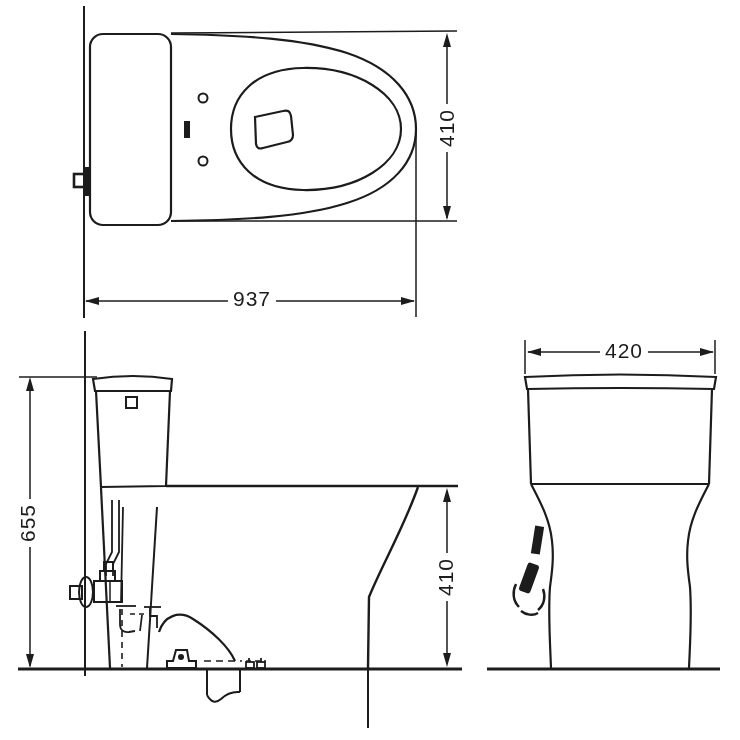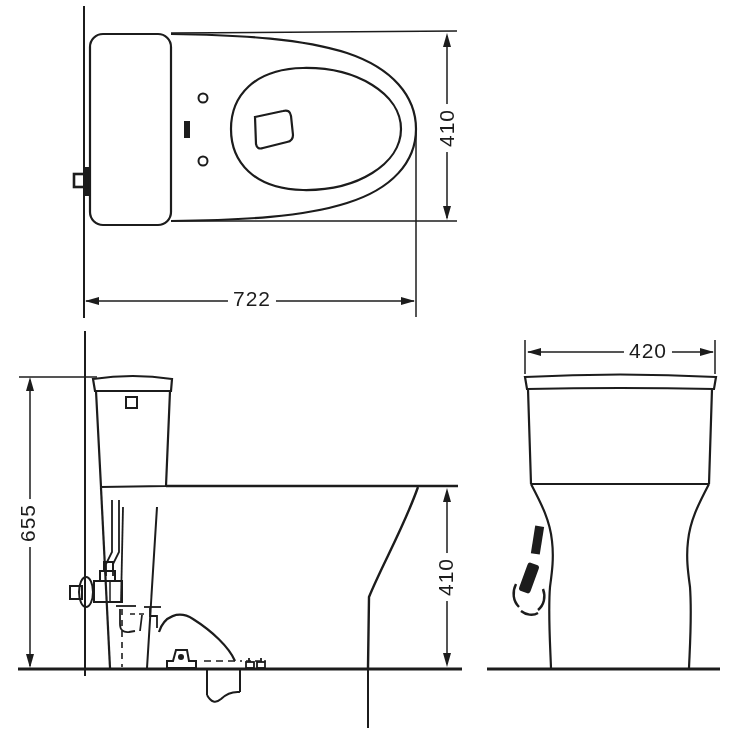--- a/index.html
+++ b/index.html
@@ -165,22 +165,22 @@
       <g>
         <rect class="fl" x="533" y="526" width="9" height="28" transform="rotate(9 537 540)"></rect>
         <rect class="fl" x="523" y="563" width="12" height="30" rx="3" transform="rotate(20 529 578)"></rect>
         <path class="ln" d="M516,584 C512,592 513,601 519,607" stroke-width="2.4"></path>
         <path class="ln" d="M543,589 C546,597 544,605 538,610" stroke-width="2.4"></path>
         <path class="ln" d="M521,611 C526,615 533,616 538,613" stroke-width="2.4"></path>
       </g>
     </g>
   </svg>
 
-  <span class="dim-label" style="left:252px;top:299px;">722</span>
+  <span class="dim-label" style="left:252px;top:299px;">937</span>
 
   <span class="dim-label vert" style="left:447px;top:128px;">410</span>
 
   <span class="dim-label vert" style="left:28px;top:523px;">655</span>
 
   <span class="dim-label vert" style="left:446px;top:577px;">410</span>
 
-  <span class="dim-label" style="left:648px;top:351px;">420</span>
+  <span class="dim-label" style="left:624px;top:351px;">420</span>
 </div>
 
 </body></html>

